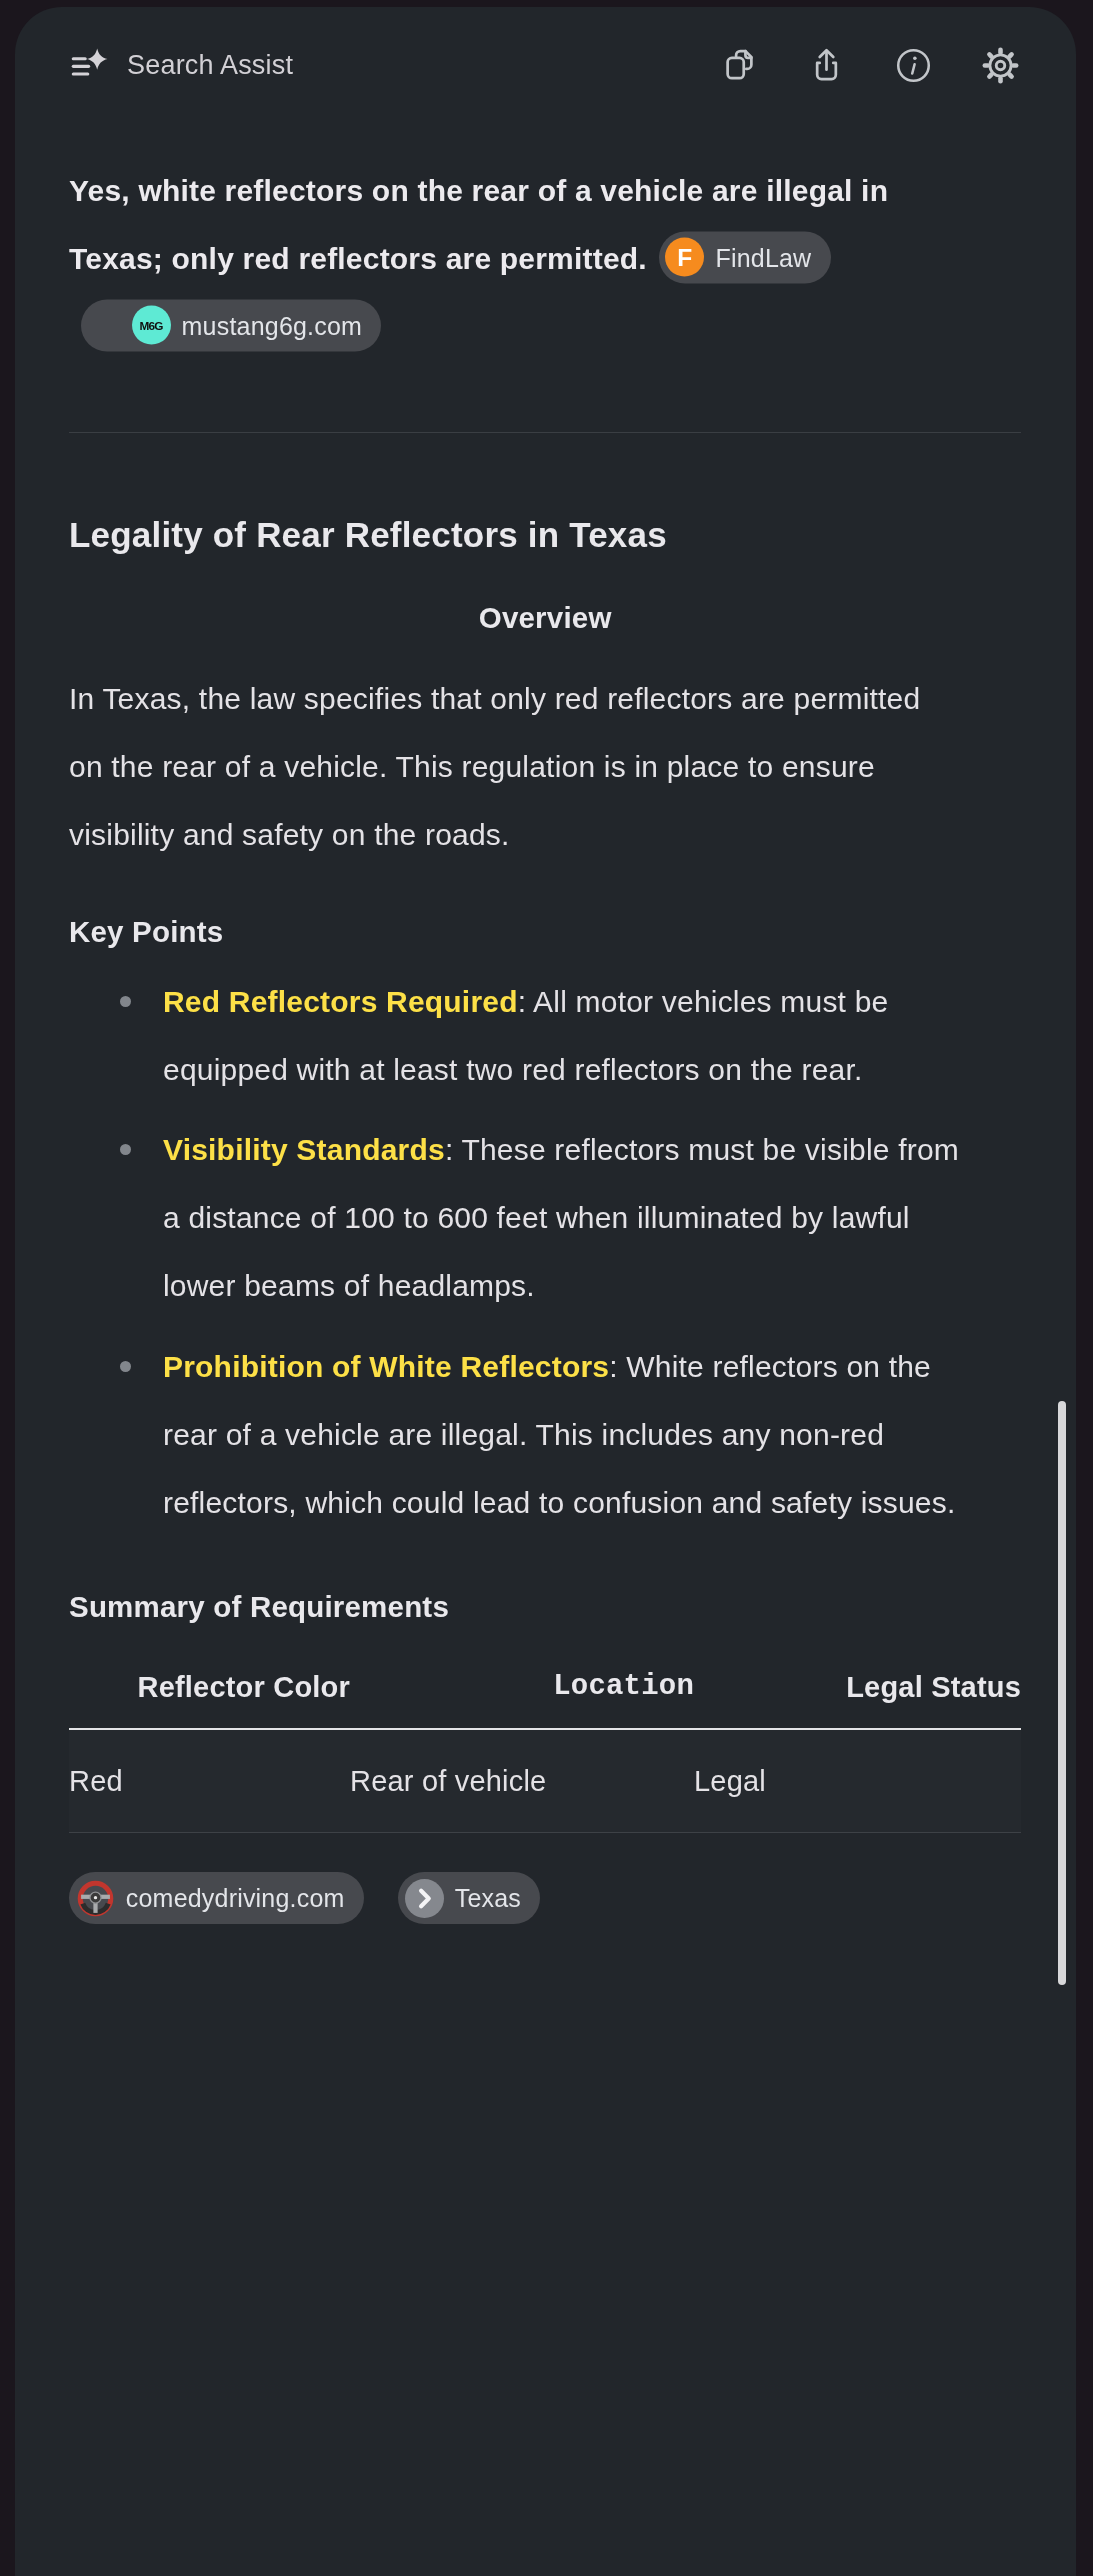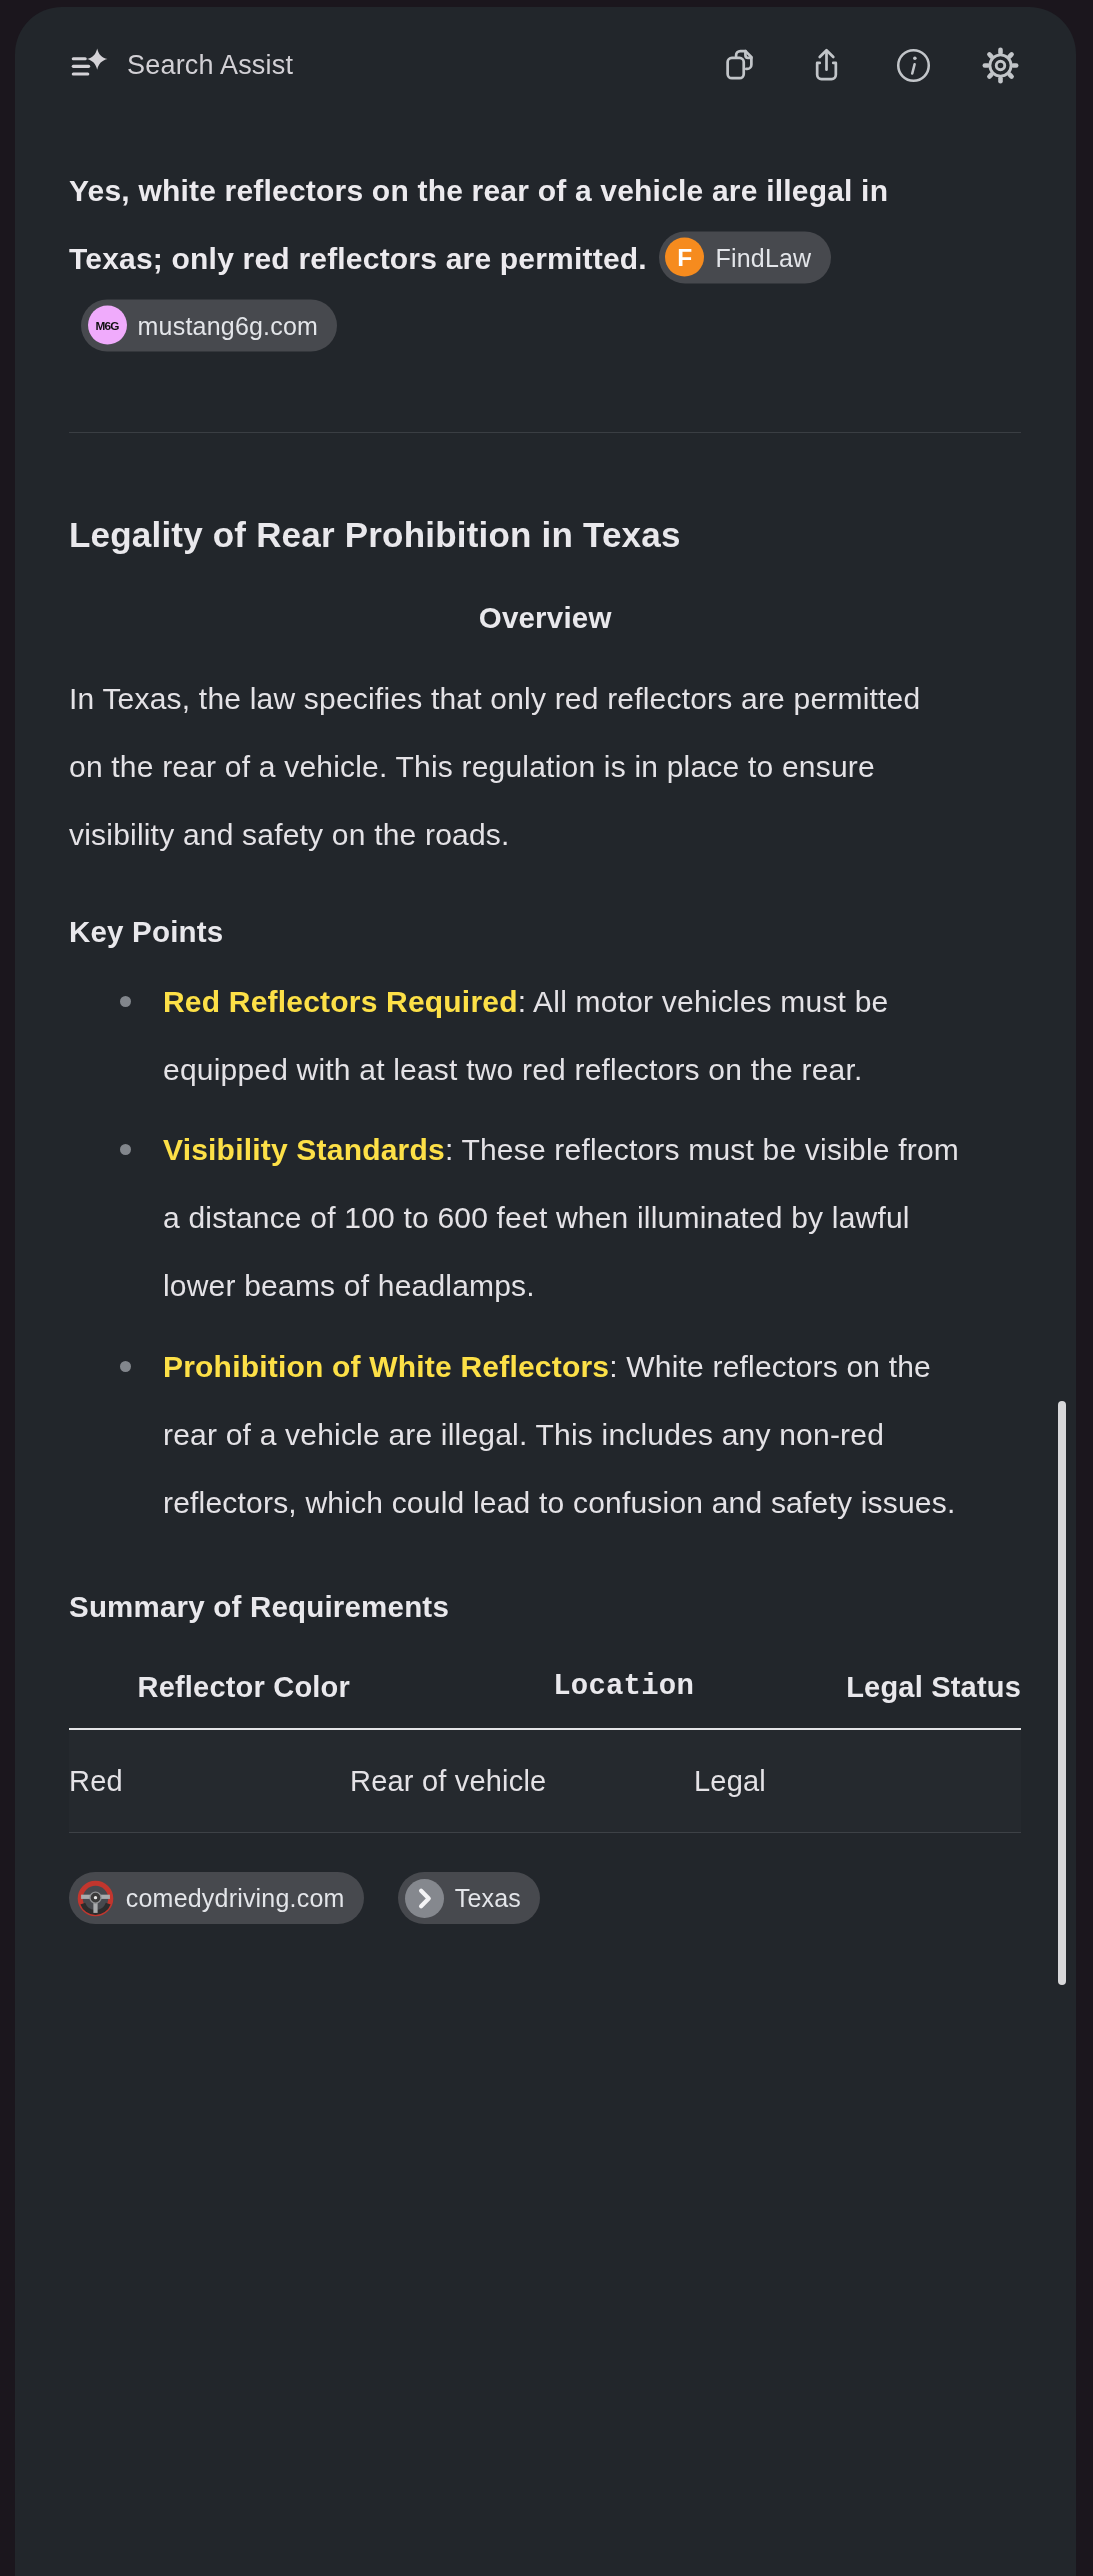--- a/index.html
+++ b/index.html
@@ -27,21 +27,21 @@
   .answer{margin:64px 0 0;width:852px;font-size:30px;font-weight:bold;line-height:68px;color:#eceaee;letter-spacing:0.2px;}
   .chip{
     display:inline-flex;align-items:center;gap:11px;
     background:#47494e;border-radius:27px;height:52px;
     padding:0 19.4px 0 6.8px;margin-left:11.8px;
     font-size:25px;font-weight:normal;color:#e3e5e9;letter-spacing:0.2px;
     vertical-align:middle;transform:translateY(-3.4px);cursor:pointer;white-space:nowrap;
   }
   .fav{width:39px;height:39px;border-radius:50%;flex:none;display:flex;align-items:center;justify-content:center;}
   .fav-findlaw{background:#f68b1e;color:#fff;font-size:24.5px;font-weight:bold;}
-  .fav-m6g{background:#f0abfc;color:#101010;font-size:11.8px;font-weight:800;letter-spacing:-0.8px;}
+  .fav-m6g{background:#5eead4;color:#101010;font-size:11.8px;font-weight:800;letter-spacing:-0.8px;margin-left:44px;}
   
   .divider{border:none;border-top:1.7px solid #3a3e43;margin:71px 0 0;}
   
   h1{margin:78px 0 0;font-size:35px;line-height:47px;font-weight:bold;color:#e9e8ec;letter-spacing:0.2px;}
   h2{margin:0;font-size:29.5px;line-height:41px;font-weight:bold;color:#e9e8ec;letter-spacing:0.2px;}
   .h2-overview{margin-top:39px;text-align:center;}
   .h2-keypoints{margin-top:42px;}
   .h2-summary{margin-top:49px;}
   .para{margin:27px 0 0;width:869px;font-size:30px;line-height:68px;color:#e4e2e6;letter-spacing:0.2px;}
   ul.kp{margin:16px 0 0;padding:0;list-style:none;}
@@ -123,21 +123,21 @@
   <p class="answer"><span>Yes, white reflectors on the rear of a vehicle are illegal in Texas; only red reflectors are permitted.</span><span class="chip">
         <span class="fav fav-findlaw">F</span>
         <span>FindLaw</span>
       </span><span class="chip">
         <span class="fav fav-m6g">M6G</span>
         <span>mustang6g.com</span>
       </span></p>
 
   <hr class="divider">
 
-  <h1>Legality of Rear Prohibition in Texas</h1>
+  <h1>Legality of Rear Reflectors in Texas</h1>
 
   <h2 class="h2-overview">Overview</h2>
   <p class="para">In Texas, the law specifies that only red reflectors are permitted on the rear of a vehicle. This regulation is in place to ensure visibility and safety on the roads.</p>
 
   <h2 class="h2-keypoints">Key Points</h2>
   <ul class="kp">
     <li>
       <span class="dot"></span>
       <div class="li-txt"><span class="b">Red Reflectors Required</span><span>: All motor vehicles must be equipped with at least two red reflectors on the rear.</span></div>
     </li>

